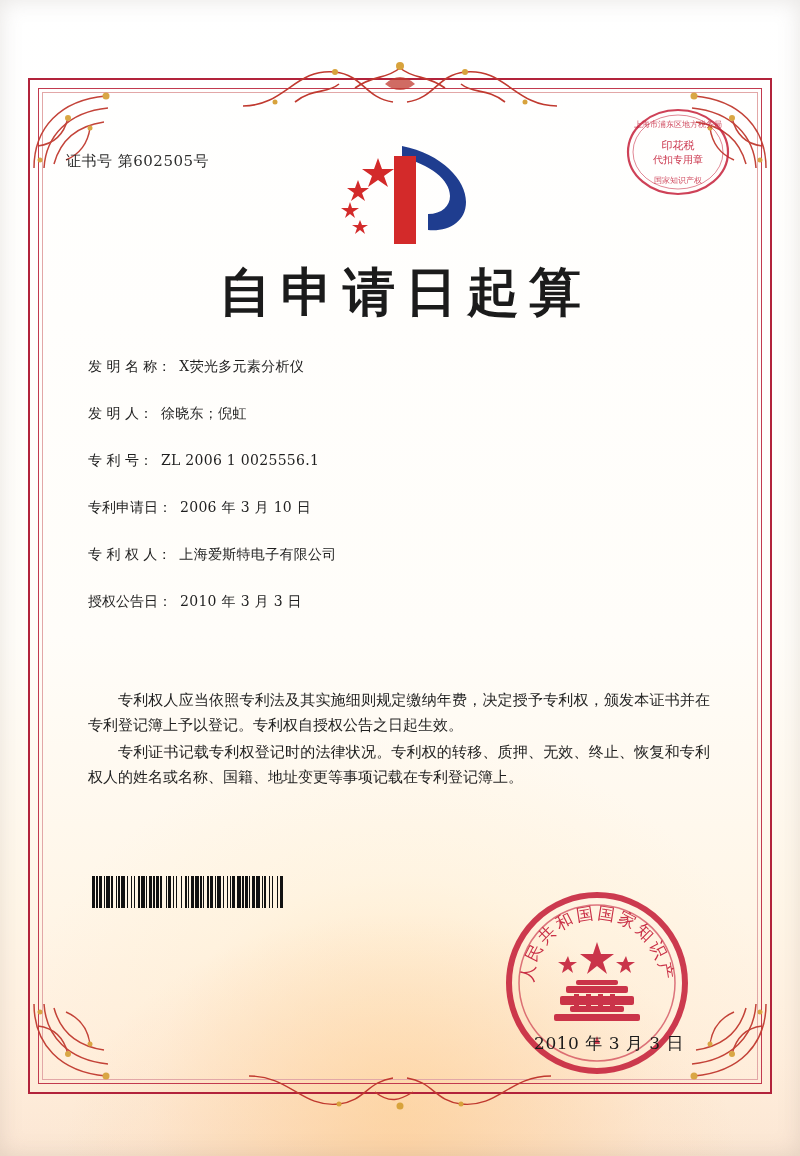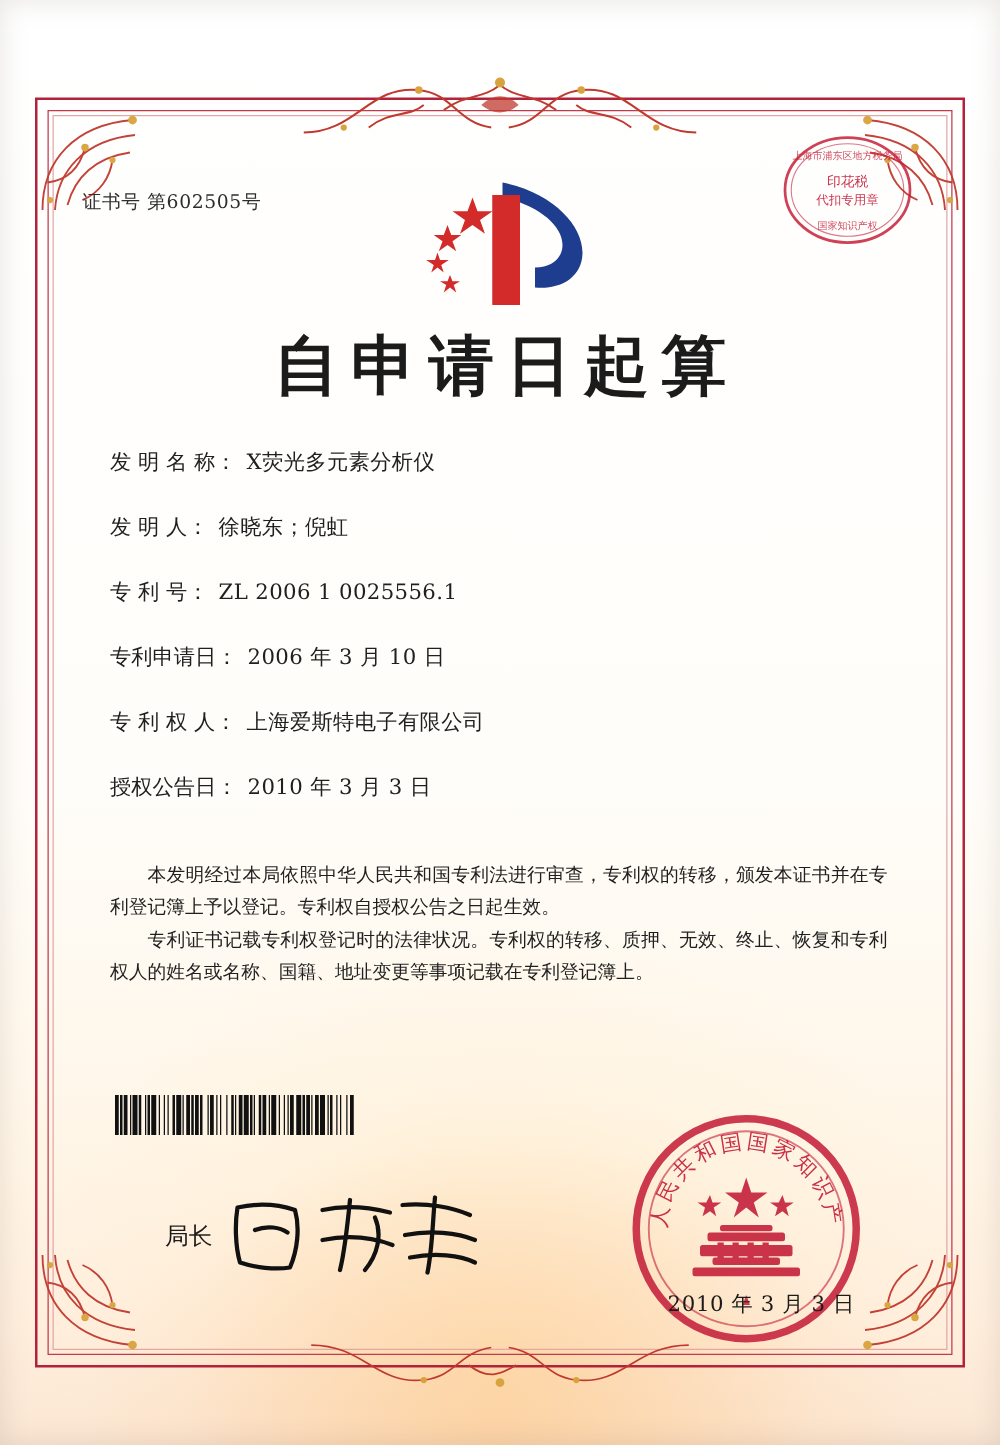--- a/index.html
+++ b/index.html
@@ -130,21 +130,21 @@
   .fields {
     position: absolute;
     left: 88px;
     top: 358px;
     width: 620px;
   }
   .field-row {
     display: flex;
     align-items: baseline;
     margin-bottom: 29px;
-    font-size: 17px;
+    font-size: 14px;
     color: #1f1f1f;
     font-family: "DejaVu Serif", "Liberation Serif", serif;
   }
   .field-label {
     white-space: nowrap;
     letter-spacing: 0px;
   }
   .field-sep { margin: 0 2px 0 0; }
   .field-value {
     margin-left: 6px;
@@ -418,21 +418,21 @@
       <span class="field-value">上海爱斯特电子有限公司</span>
     </div>
     <div class="field-row">
       <span class="field-label">授权公告日</span>
       <span class="field-sep">：</span>
       <span class="field-value">2010 年 3 月 3 日</span>
     </div>
   </div>
 
   <div class="body-text">
-    <p>本发明经过本局依照中华人民共和国专利法进行审查，专利权的转移，颁发本证书并在专利登记簿上予以登记。专利权自授权公告之日起生效。</p>
+    <p>专利权人应当依照专利法及其实施细则规定缴纳年费，决定授予专利权，颁发本证书并在专利登记簿上予以登记。专利权自授权公告之日起生效。</p>
     <p>专利证书记载专利权登记时的法律状况。专利权的转移、质押、无效、终止、恢复和专利权人的姓名或名称、国籍、地址变更等事项记载在专利登记簿上。</p>
   </div>
 
   <div class="barcode" id="barcode">
       <i style="width: 3px; background: rgb(17, 17, 17);"></i>
       <i style="width: 1px; background: transparent;"></i>
       <i style="width: 2px; background: rgb(17, 17, 17);"></i>
       <i style="width: 1px; background: transparent;"></i>
       <i style="width: 3px; background: rgb(17, 17, 17);"></i>
       <i style="width: 2px; background: transparent;"></i>
@@ -525,39 +525,20 @@
       <i style="width: 1px; background: rgb(17, 17, 17);"></i>
       <i style="width: 2px; background: transparent;"></i>
       <i style="width: 1px; background: rgb(17, 17, 17);"></i>
       <i style="width: 4px; background: transparent;"></i>
       <i style="width: 1px; background: rgb(17, 17, 17);"></i>
       <i style="width: 2px; background: transparent;"></i>
       <i style="width: 3px; background: rgb(17, 17, 17);"></i>
       <i style="width: 1px; background: transparent;"></i>
     </div>
 
-  <div class="sig-block">
-    <span class="sig-label">局长</span>
-    <span class="sig-mark">
-      <svg viewBox="0 0 208 74" xmlns="http://www.w3.org/2000/svg">
-        <g fill="none" stroke="#111" stroke-width="3.4" stroke-linecap="round" stroke-linejoin="round">
-          <path d="M10 14 C 28 10, 44 12, 56 16 C 60 30, 58 48, 52 62 C 40 64, 24 62, 12 58 C 8 44, 8 26, 10 14 Z"></path>
-          <path d="M24 32 C 34 28, 44 30, 50 34"></path>
-          <path d="M78 16 C 96 12, 116 14, 132 18"></path>
-          <path d="M100 8 C 98 28, 96 48, 92 64"></path>
-          <path d="M78 40 C 98 36, 118 38, 134 44"></path>
-          <path d="M120 22 C 126 36, 122 52, 112 64"></path>
-          <path d="M142 12 C 162 10, 182 14, 196 20"></path>
-          <path d="M168 6 C 166 26, 166 46, 162 66"></path>
-          <path d="M144 36 C 164 32, 186 34, 200 40"></path>
-          <path d="M148 54 C 168 50, 188 52, 200 58"></path>
-        </g>
-      </svg>
-    </span>
-  </div>
 
   <div class="seal">
     <svg viewBox="0 0 190 190" xmlns="http://www.w3.org/2000/svg">
       <circle cx="95" cy="95" r="88" fill="none" stroke="#c5203a" stroke-width="6" opacity=".88"></circle>
       <circle cx="95" cy="95" r="78" fill="none" stroke="#c5203a" stroke-width="1.5" opacity=".6"></circle>
       <path id="sealArcTop" d="M 95 95 m -64,0 a 64,64 0 1,1 128,0" fill="none"></path>
       <path id="sealArcBot" d="M 95 95 m -62,0 a 62,62 0 1,0 124,0" fill="none"></path>
       <text font-size="17" fill="#c5203a" font-family="DejaVu Serif, serif" letter-spacing="3" opacity=".92">
         <textPath href="#sealArcTop" startOffset="50%" text-anchor="middle">中华人民共和国国家知识产权局</textPath>
       </text>

